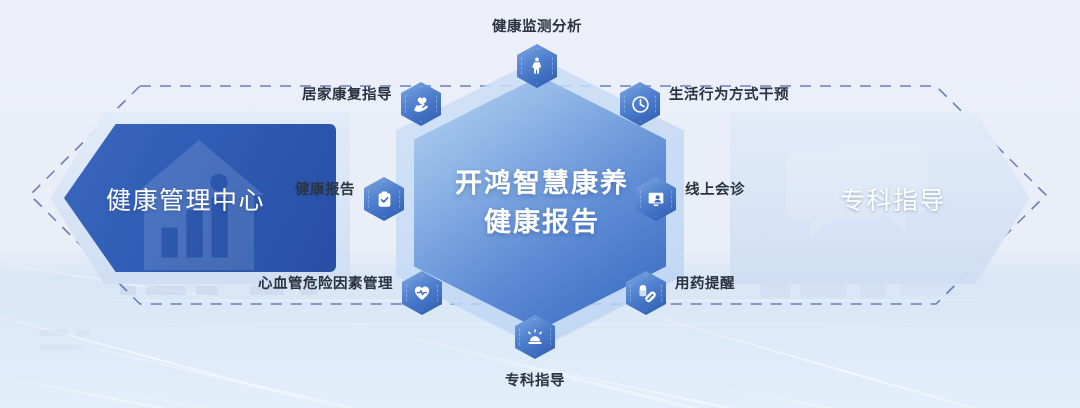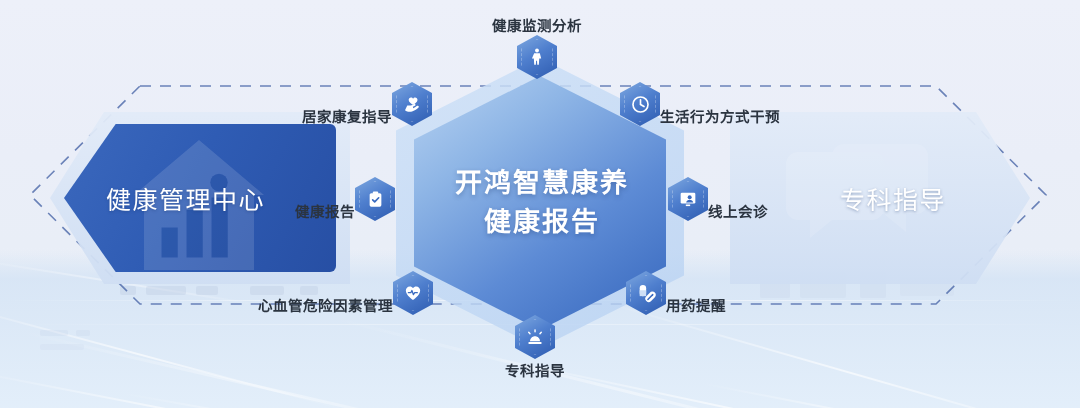--- a/index.html
+++ b/index.html
@@ -162,21 +162,22 @@
     font-weight: 700;
     letter-spacing: 2px;
     line-height: 1.45;
     text-shadow: 0 2px 5px rgba(15,45,100,.32);
   }
 
   
   .node {
     position:absolute;
     display:flex;
-    align-items:flex-end;
+    align-items:flex-start;
+    gap: 9px;
     white-space: nowrap;
   }
   .node.rtl { flex-direction: row-reverse; }
 
   .hex-badge {
     position:relative;
     width: 40px;
     height: 44px;
     flex: 0 0 auto;
     clip-path: polygon(50% 0%, 100% 25%, 100% 75%, 50% 100%, 0% 75%, 0% 25%);
@@ -327,21 +328,21 @@
     <div class="hex-badge">
       <div class="inner-dash"></div>
       <svg width="21" height="21" viewBox="0 0 24 24">
         <circle cx="12" cy="12" r="8.6" fill="none" stroke="#ffffff" stroke-width="1.9"></circle>
         <path d="M12 6.6V12l4 2.3" fill="none" stroke="#ffffff" stroke-width="1.9" stroke-linecap="round"></path>
       </svg>
     </div>
     <div class="node-label">生活行为方式干预</div>
   </div>
 
-  <div class="node" style="left:668px; top:177px;">
+  <div class="node" style="left:636px; top:177px;">
     <div class="hex-badge">
       <div class="inner-dash"></div>
       <svg width="20" height="20" viewBox="0 0 24 24">
         <rect x="3.2" y="4.4" width="17.6" height="13" rx="1.6" fill="#ffffff"></rect>
         <rect x="9.4" y="18.6" width="5.2" height="1.9" fill="#ffffff"></rect>
         <circle cx="14" cy="10" r="2.4" fill="#3a6bc0"></circle>
         <path d="M9.8 16.2c.4-2.1 2.1-3.2 4.2-3.2s3.8 1.1 4.2 3.2z" fill="#3a6bc0"></path>
       </svg>
     </div>
     <div class="node-label">线上会诊</div>

